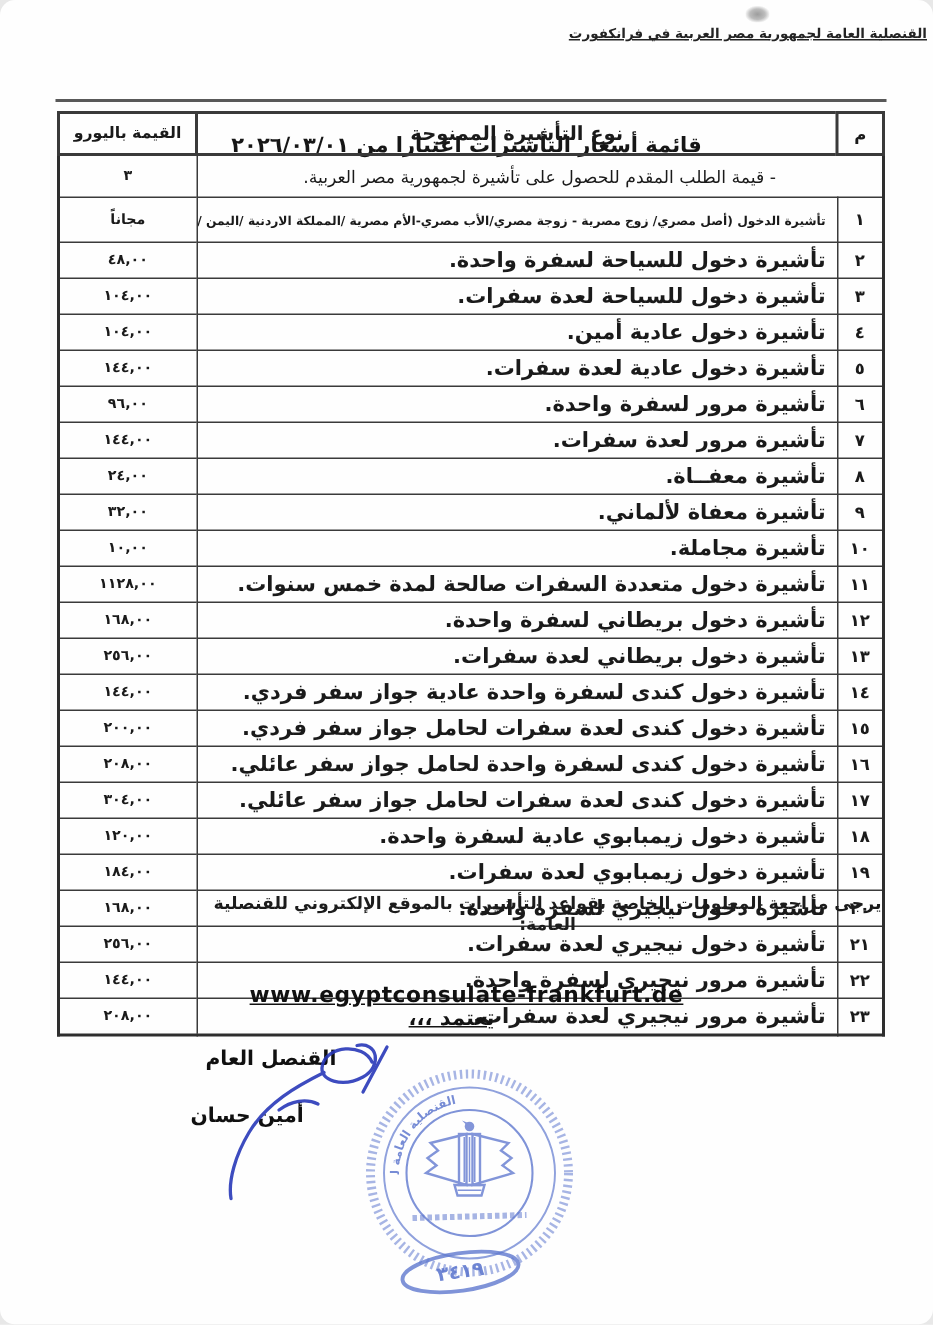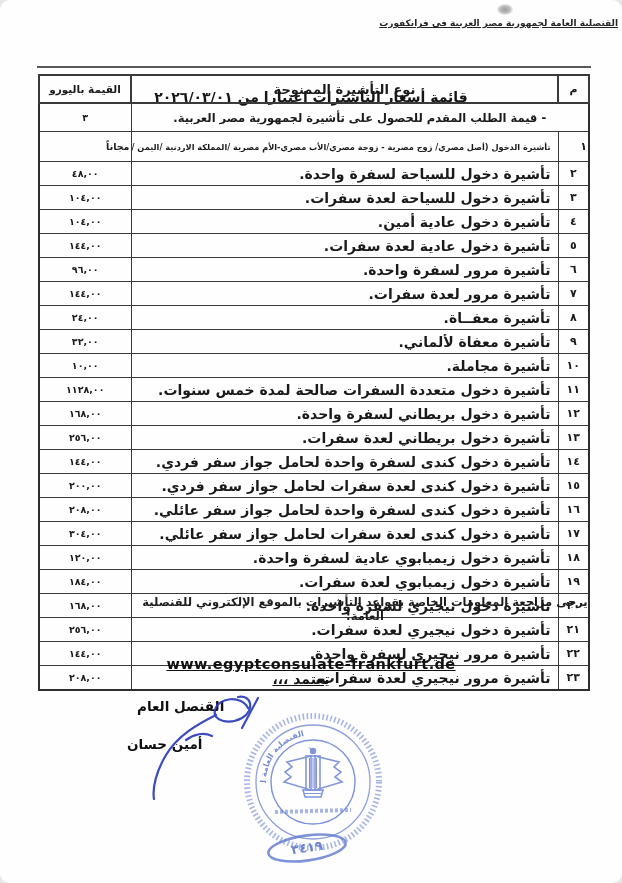--- a/index.html
+++ b/index.html
@@ -37,24 +37,24 @@
     color:#1a1a1a;
   }
   .visa-table th{border-width:2px;height:24px;font-weight:bold;}
   th.c-num,td.c-num{width:27px;text-align:center;font-size:11px;font-weight:bold;}
   th.c-type{font-size:13px;text-align:center;margin-left:16px;}
   th.c-price{width:88px;font-size:10.5px;text-align:center;}
   td.c-type{font-size:14px;font-weight:bold;text-align:right;padding:0 7px 0 3px;}
   td.c-price{text-align:center;font-size:9.5px;font-weight:bold;}
   tr.fee-row td{height:25px;}
   tr.fee-row td.c-merged{
-    font-size:11.5px;font-weight:bold;text-align:center;padding:0 8px;
+    font-size:11.5px;font-weight:normal;text-align:center;padding:0 8px;
   }
   tbody tr.row td{height:21px;}
-  tbody tr.first-visa-row td{height:27px;text-align:right;}
+  tbody tr.first-visa-row td{height:27px;}
   tbody tr.first-visa-row td.c-type{font-size:8.2px;}
   .note{
     position:absolute;top:595px;left:130px;width:470px;text-align:center;
     font-size:11.5px;font-weight:bold;color:#1c1c1c;
   }
   .website{
     position:absolute;top:656px;left:0;width:100%;text-align:center;
     font-size:14.5px;font-weight:bold;text-decoration:underline;
     color:#111;letter-spacing:.4px;cursor:pointer;
     font-family:"DejaVu Sans",sans-serif;
@@ -160,21 +160,21 @@
           <td class="c-type">تأشيرة دخول بريطاني لسفرة واحدة.</td>
           <td class="c-price">١٦٨,٠٠</td>
         </tr>
         <tr class="row">
           <td class="c-num">١٣</td>
           <td class="c-type">تأشيرة دخول بريطاني لعدة سفرات.</td>
           <td class="c-price">٢٥٦,٠٠</td>
         </tr>
         <tr class="row">
           <td class="c-num">١٤</td>
-          <td class="c-type">تأشيرة دخول كندى لسفرة واحدة لحامل جواز سفر فردي.</td>
+          <td class="c-type">تأشيرة دخول كندى لسفرة واحدة عادية جواز سفر فردي.</td>
           <td class="c-price">١٤٤,٠٠</td>
         </tr>
         <tr class="row">
           <td class="c-num">١٥</td>
           <td class="c-type">تأشيرة دخول كندى لعدة سفرات لحامل جواز سفر فردي.</td>
           <td class="c-price">٢٠٠,٠٠</td>
         </tr>
         <tr class="row">
           <td class="c-num">١٦</td>
           <td class="c-type">تأشيرة دخول كندى لسفرة واحدة لحامل جواز سفر عائلي.</td>

